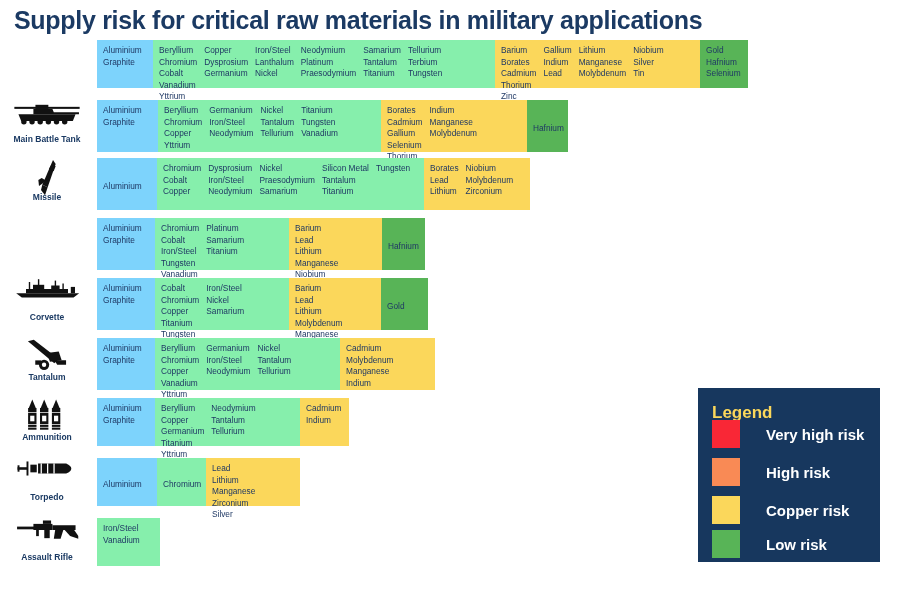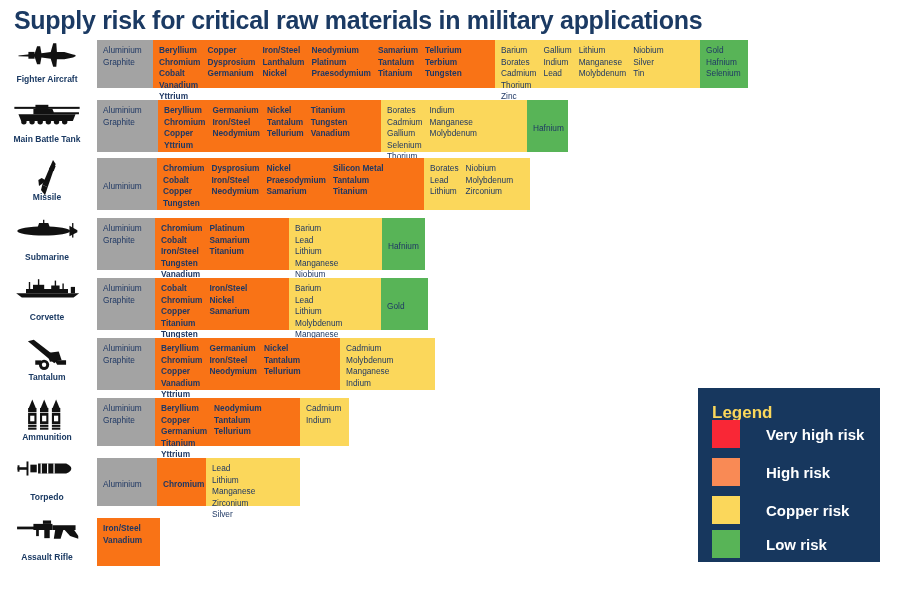--- a/index.html
+++ b/index.html
@@ -71,22 +71,22 @@
     font-size:8.3px;
     line-height:11.6px;
     color:#1F3864;
     white-space:nowrap;
   }
   .seg.center{
     align-items:center;
     align-content:center;
   }
   
-  .risk-very-high{background:#a3a3a3;}
-  .risk-high{background:#f97316;font-weight:bold;}
+  .risk-very-high{background:#7dd3fc;}
+  .risk-high{background:#86efac;}
   .risk-medium{background:#FBD75B;}
   .risk-low{background:#58B457;}
 
   
   #legend{
     position:absolute;
     left:698px; top:388px;
     width:182px; height:174px;
     background:#17375E;
   }
@@ -116,30 +116,20 @@
     white-space:nowrap;
   }
 </style>
 </head>
 <body>
 
 <div id="page-title">Supply risk for critical raw materials in military applications</div>
 
 <div id="rows-container">
     <div class="row" style="top: 40px; height: 48px;">
-      <div class="row-icon-cell">
-        <span class="row-icon"><svg viewBox="0 0 100 42" width="62" height="30">
-            <g fill="#111">
-              <path d="M4 22 L30 19 L34 7 L39 7 L41 18 L56 16 L60 2 L65 2 L66 16 L78 16 L92 20 L96 21 L96 23 L92 25 L78 28 L66 28 L65 40 L60 40 L56 27 L41 25 L39 36 L34 36 L30 24 L4 23 Z"></path>
-              <path d="M20 16 L30 16 L30 27 L20 27 Z"></path>
-              <ellipse cx="72" cy="22" rx="12" ry="4"></ellipse>
-            </g>
-          </svg></span>
-        <span class="row-label">Fighter Aircraft</span>
-      </div>
       <div class="bar" style="height: 48px;">
         <div class="seg risk-very-high" style="width: 56px;">
           <div class="col">
             <span class="mat">Aluminium</span>
             <span class="mat">Graphite</span>
           </div>
         </div>
         <div class="seg risk-high" style="width: 342px;">
           <div class="col">
             <span class="mat">Beryllium</span>
@@ -337,32 +327,20 @@
           </div>
           <div class="col">
             <span class="mat">Niobium</span>
             <span class="mat">Molybdenum</span>
             <span class="mat">Zirconium</span>
           </div>
         </div>
       </div>
     </div>
     <div class="row" style="top: 218px; height: 52px;">
-      <div class="row-icon-cell">
-        <span class="row-icon"><svg viewBox="0 0 100 30" width="66" height="22">
-            <g fill="#111">
-              <ellipse cx="45" cy="18" rx="40" ry="7"></ellipse>
-              <path d="M38 6 L52 6 L54 12 L36 12 Z"></path>
-              <rect x="44" y="1" width="2" height="6"></rect>
-              <path d="M84 10 L96 17 L96 20 L84 26 Z"></path>
-              <rect x="88" y="6" width="2" height="22"></rect>
-            </g>
-          </svg></span>
-        <span class="row-label">Submarine</span>
-      </div>
       <div class="bar" style="height: 52px;">
         <div class="seg risk-very-high" style="width: 58px;">
           <div class="col">
             <span class="mat">Aluminium</span>
             <span class="mat">Graphite</span>
           </div>
         </div>
         <div class="seg risk-high" style="width: 134px;">
           <div class="col">
             <span class="mat">Chromium</span>

